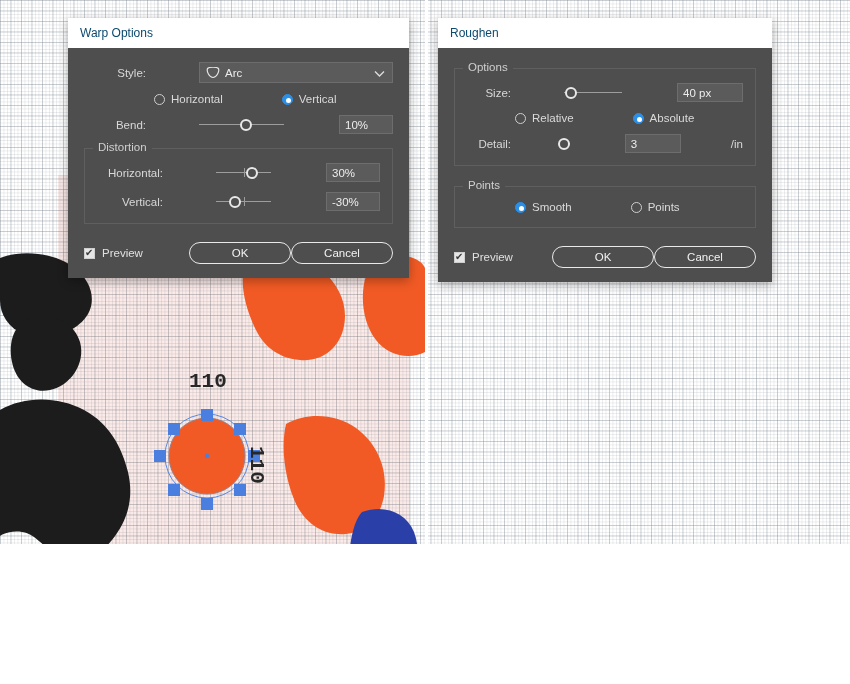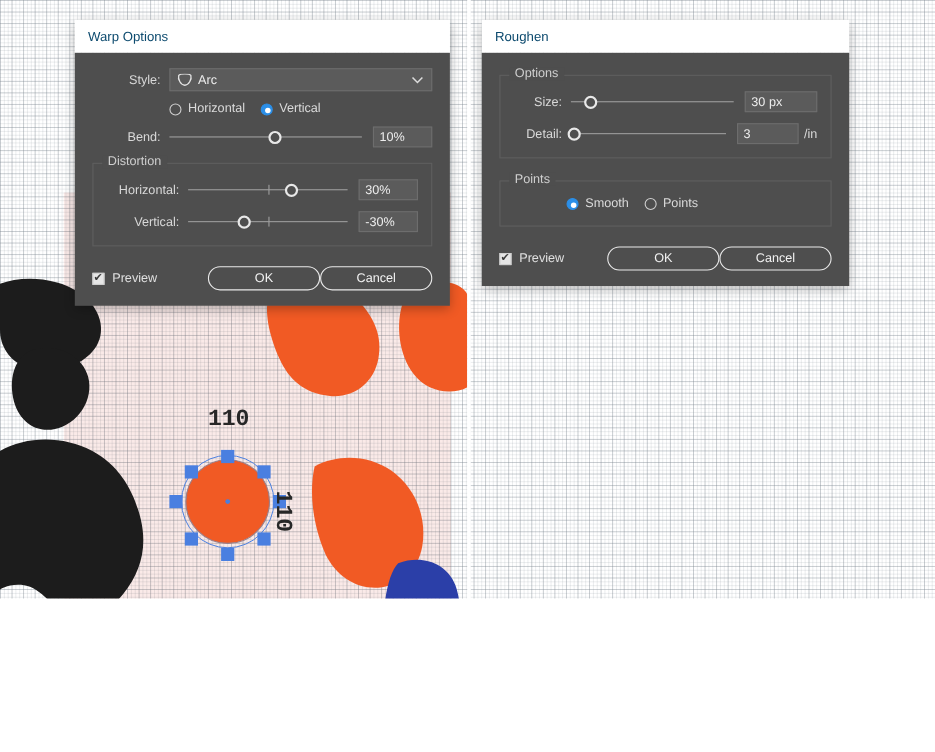--- a/index.html
+++ b/index.html
@@ -72,21 +72,21 @@
   .dialog { position:absolute; z-index:40; box-shadow:0 3px 10px rgba(0,0,0,.30); }
   .dialog-warp    { left:68px;  top:18px; width:341px; }
   .dialog-roughen { left:438px; top:18px; width:334px; }
 
   .titlebar {
     background:#ffffff; height:30px; display:flex; align-items:center;
     padding-left:12px; color:#0c4a6e; font-size:12px;
   }
   .dlg-body { background:#4e4e4e; padding:14px 16px 14px 16px; }
 
-  .row { display:flex; align-items:center; margin-bottom:10px; }
+  .row { display:flex; align-items:center; margin-bottom:10px;gap:45px; }
   .lbl {
     color:#d8d8d8; font-size:11.5px; text-align:right; white-space:nowrap;
   }
   .lbl-w { width:62px; margin-right:8px; }
 
   
   .select {
     flex:1; background:#5b5b5b; height:21px; border:1px solid #6d6d6d;
     display:flex; align-items:center; padding:0 6px; position:relative;
     color:#ececec; font-size:11.5px;
@@ -321,23 +321,33 @@
 
       <div class="group" style="margin-top:6px;">
         <div class="group-title">Options</div>
 
         <div class="row">
           <div class="lbl" style="width:44px; margin-right:8px;">Size:</div>
           <div class="slider" style="flex:1; margin-right:10px;">
             <div class="track"></div>
             <div class="thumb" style="left:12%;"></div>
           </div>
-          <div class="field" style="width:66px;">30 px</div>
-        </div>
-
+          <div class="field" style="width:66px;">40 px</div>
+        </div>
+
+        <div class="row" style="padding-left:48px;">
+          <div class="radio-row">
+            <span class="radio"></span>
+            <span class="radio-lbl">Relative</span>
+          </div>
+          <div class="radio-row">
+            <span class="radio on"></span>
+            <span class="radio-lbl">Absolute</span>
+          </div>
+        </div>
 
         <div class="row" style="margin-bottom:2px;">
           <div class="lbl" style="width:44px; margin-right:8px;">Detail:</div>
           <div class="slider" style="flex:1; margin-right:10px;">
             <div class="track"></div>
             <div class="thumb" style="left:2%;"></div>
           </div>
           <div class="field" style="width:56px;">3</div>
           <div class="lbl" style="width:auto; margin-left:5px;">/in</div>
         </div>

